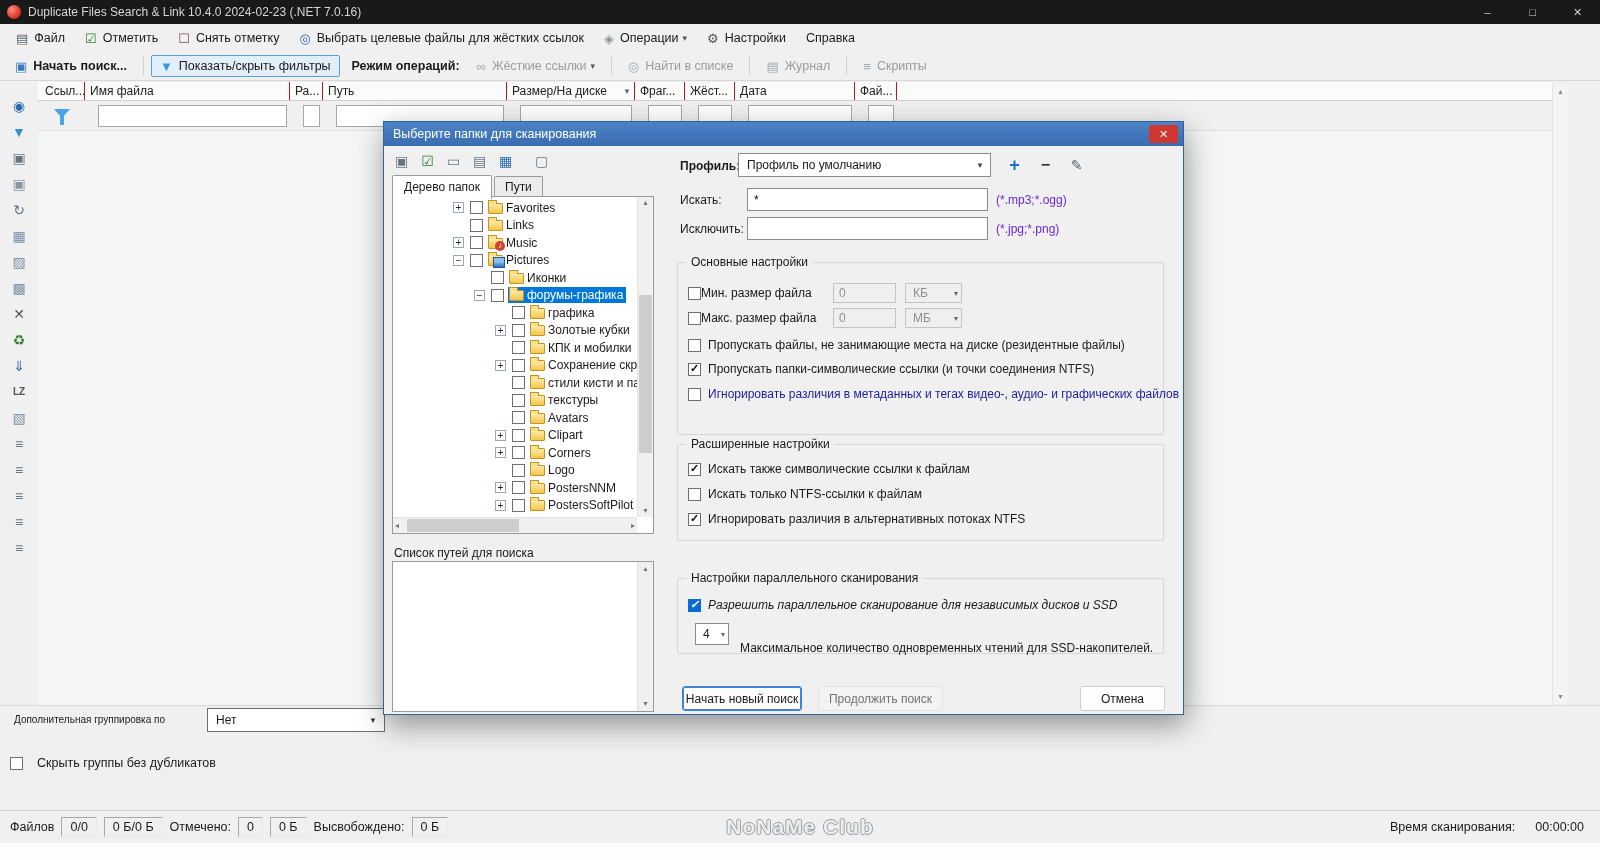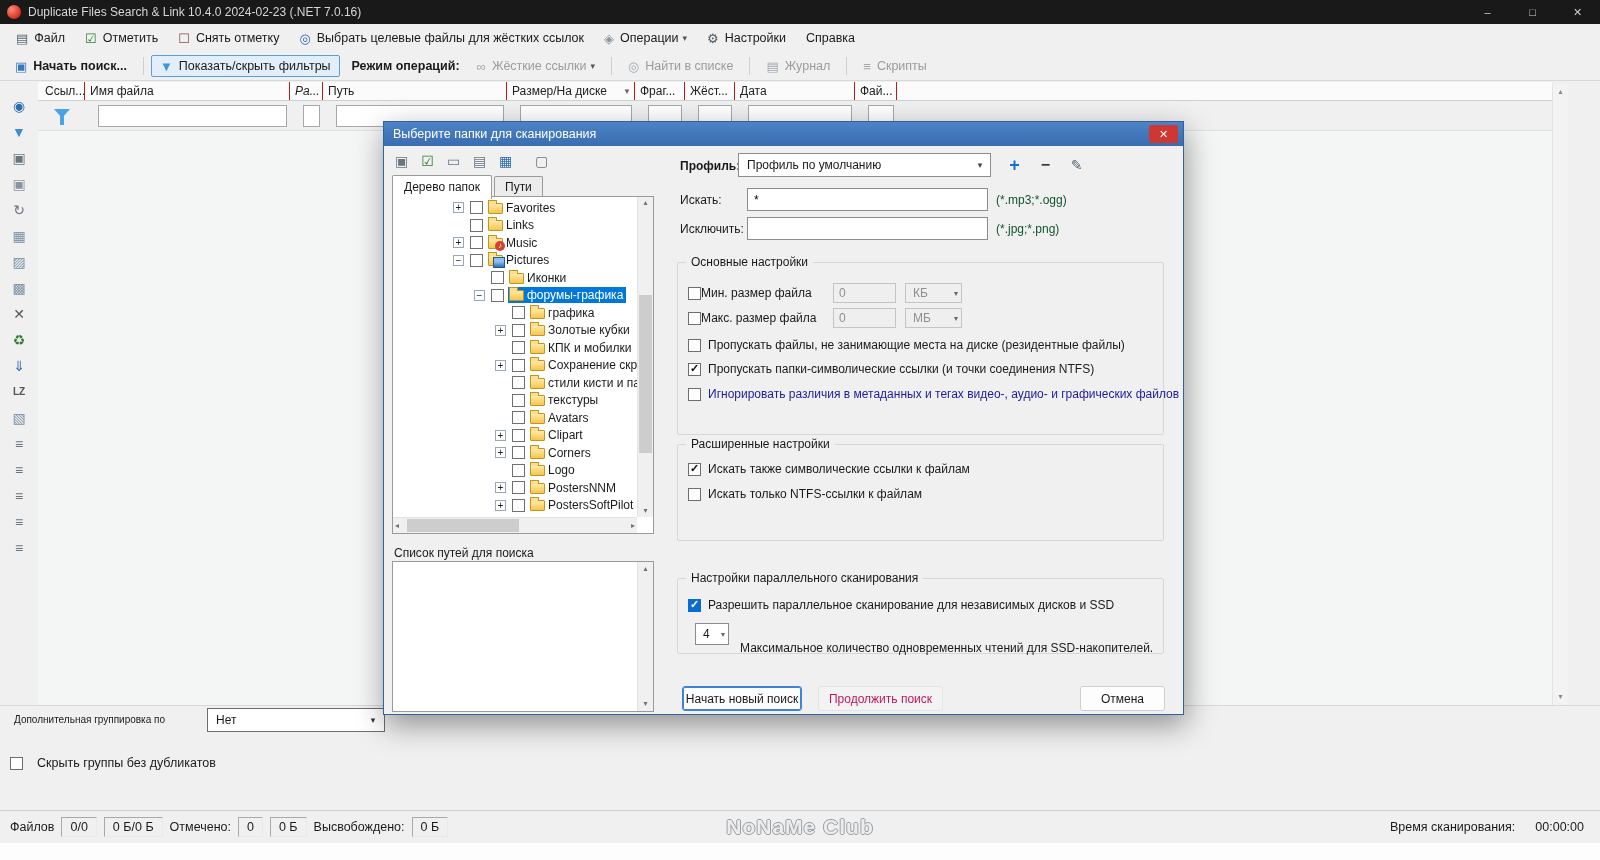--- a/index.html
+++ b/index.html
@@ -91,21 +91,21 @@
 .hthumb{position:absolute;top:1px;bottom:1px;left:14px;width:112px;background:#cdcdcd}
 .hsb .sa.left{position:absolute;left:2px;top:2px}
 .hsb .sa.right{position:absolute;right:2px;top:2px}
 .paths-label{position:absolute;left:10px;top:424px;font-size:12px}
 .paths-panel{position:absolute;left:8px;top:439px;width:262px;height:151px;background:#fff;border:1px solid #9a9a9a}
 .vsb2{position:absolute;right:0;top:0;bottom:0;width:16px;background:#f0f0f0;border-left:1px solid #e3e3e3}
 .vsb2 .sa.up{position:absolute;top:1px;width:100%}
 .vsb2 .sa.down{position:absolute;bottom:1px;width:100%}
 
 .dlbl{position:absolute;font-size:12px;white-space:nowrap}
-.hint{position:absolute;font-size:12px;color:#14532d;white-space:nowrap}
+.hint{position:absolute;font-size:12px;color:#6d28d9;white-space:nowrap}
 .dinput{position:absolute;background:#fff;border:1px solid #8c8c8c;font:12px "Liberation Sans",sans-serif;padding:0 6px;outline:none}
 .combo{position:absolute;background:#fff;border:1px solid #8c8c8c;display:flex;align-items:center;padding-left:8px;font-size:12px}
 .combo .arr{position:absolute;right:1px;top:1px;bottom:1px;width:18px;display:flex;align-items:center;justify-content:center;font-size:9px;color:#444}
 #profileLabel{left:296px;top:37px;font-weight:bold}
 #profileCombo{left:354px;top:31px;width:253px;height:24px}
 .pbtn{position:absolute;top:31px;width:25px;height:24px;display:flex;align-items:center;justify-content:center;border-radius:2px}
 #btnAddProfile{left:618px}
 #btnDelProfile{left:649px}
 #btnEditProfile{left:680px}
 .plus{color:#1670ce;font-size:18px;font-weight:bold;line-height:1}
@@ -127,21 +127,21 @@
 .sizerow{position:absolute;left:10px;right:6px;height:20px;display:flex;align-items:center;}
 .sizerow .num{position:absolute;left:145px;top:0;width:63px;height:20px;background:#efefef;border:1px solid #c4c4c4;color:#8e8e8e;font:12px "Liberation Sans",sans-serif;padding:0 5px;outline:none}
 .ucombo{position:absolute;background:#fff;border:1px solid #8c8c8c;display:flex;align-items:center;padding-left:7px;font-size:12px;height:20px}
 .ucombo.dis{background:#efefef;border-color:#c4c4c4;color:#8e8e8e}
 .ucombo .uarr{position:absolute;right:3px;font-size:8px;color:#666}
 .sizerow .ucombo{left:217px;top:0;width:57px}
 .ssdrow{position:absolute;left:10px;right:6px;height:22px}
 .ssdrow .ucombo{top:0;left:7px;width:34px;height:22px}
 .dbtn{position:absolute;top:564px;height:25px;background:#fdfdfd;border:1px solid #cfcfcf;border-radius:3px;display:flex;align-items:center;justify-content:center;font-size:12px;white-space:nowrap}
 .dbtn.default{border-color:#3f82d6;box-shadow:inset 0 0 0 1px #3f82d6}
-.dbtn.disabled{background:#f3f3f3;border-color:#e4e4e4;color:#be185d}
+.dbtn.disabled{background:#f3f3f3;border-color:#e4e4e4;color:#737373}
 </style>
 </head>
 <body>
 
 <div class="app">
 
   <div class="titlebar">
     <span class="app-ico"></span>
     <span class="title-text">Duplicate Files Search &amp; Link 10.4.0 2024-02-23 (.NET 7.0.16)</span>
     <div class="win-controls">
@@ -271,21 +271,21 @@
       </div>
     </div>
 
   <div class="col-header" id="colHeader">
       <div class="hcell" style="left: 2px; width: 45px;">
         <span>Ссыл...</span>
       </div>
       <div class="hcell" style="left: 47px; width: 205px;">
         <span>Имя файла</span>
       </div>
-      <div class="hcell" style="left: 252px; width: 33px; font-style: italic;">
+      <div class="hcell" style="left: 252px; width: 33px;">
         <span>Ра...</span>
       </div>
       <div class="hcell" style="left: 285px; width: 184px;">
         <span>Путь</span>
       </div>
       <div class="hcell" style="left: 469px; width: 128px;">
         <span>Размер/На диске</span>
         <span class="hdd">▼</span>
       </div>
       <div class="hcell" style="left: 597px; width: 50px;">
@@ -611,24 +611,28 @@
     <div class="grp" id="grpAdvanced">
       <div class="gtitle">Расширенные настройки</div>
     <div class="chkrow" style="top: 16px;">
           <span class="cb checked"></span>
           <span class="clabel">Искать также символические ссылки к файлам</span>
         </div>
         <div class="chkrow" style="top: 41px;">
           <span class="cb"></span>
           <span class="clabel">Искать только NTFS-ссылки к файлам</span>
         </div>
+        <div class="chkrow" style="top: 66px;">
+          <span class="cb checked"></span>
+          <span class="clabel">Игнорировать различия в альтернативных потоках NTFS</span>
+        </div>
       </div>
     <div class="grp" id="grpParallel">
       <div class="gtitle">Настройки параллельного сканирования</div>
-    <div class="chkrow" style="top: 18px;">
+    <div class="chkrow" style="top: 18px; font-style: italic;">
           <span class="cb checked accent"></span>
           <span class="clabel">Разрешить параллельное сканирование для независимых дисков и SSD</span>
         </div>
         <div class="ssdrow" style="top: 44px;">
           <div class="ucombo">
             <span>4</span>
             <span class="uarr">▾</span>
           </div>
           <span class="clabel" style="position: absolute; left: 52px; top: 18px;">Максимальное количество одновременных чтений для SSD-накопителей.</span>
         </div>

